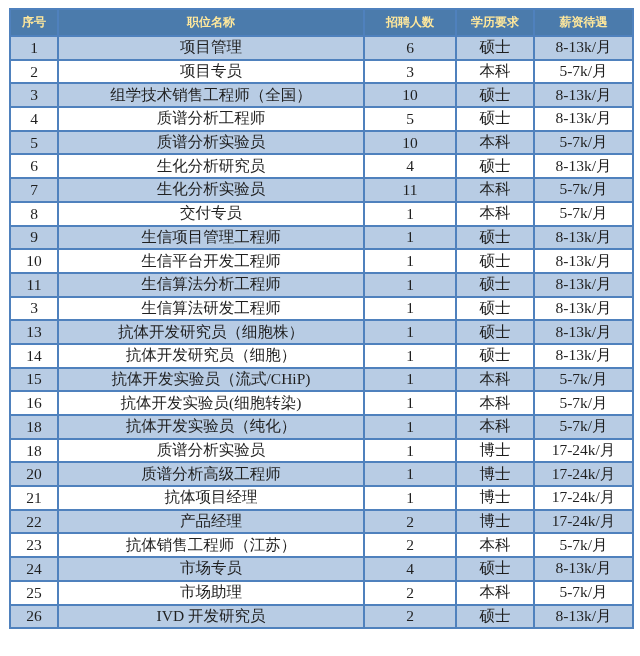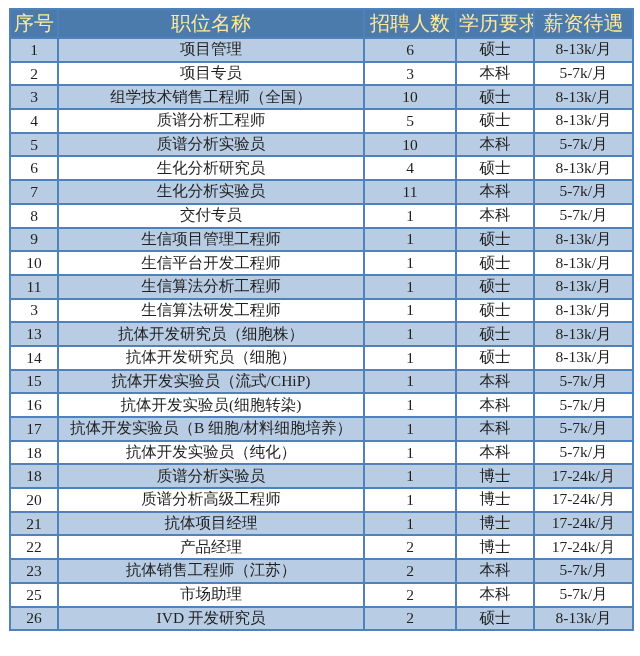--- a/index.html
+++ b/index.html
@@ -30,22 +30,22 @@
     border: 2px solid var(--border-color, #4f81bd);
     text-align: center;
     vertical-align: middle;
     padding: 0 2px;
     overflow: hidden;
     white-space: nowrap;
   }
   table.job-table th {
     background: var(--header-bg, #4b7bac);
     color: var(--header-text, #ffe89c);
-    font-weight: normal;
-    font-size: 20px;
+    font-weight: bold;
+    font-size: 12px;
     height: 25px;
   }
   table.job-table td {
     color: var(--body-text, #1f1f1f);
     font-size: 15.5px;
     height: 21.7px;
   }
   table.job-table tbody tr:nth-child(odd) td {
     background: var(--row-alt-bg, #b8cce4);
   }
@@ -196,27 +196,20 @@
     </tr>
 
     <tr>
       <td>16</td>
       <td>抗体开发实验员(细胞转染)</td>
       <td>1</td>
       <td>本科</td>
       <td>5-7k/月</td>
     </tr>
 
-    <tr>
-      <td>17</td>
-      <td>抗体开发实验员（B 细胞/材料细胞培养）</td>
-      <td>1</td>
-      <td>本科</td>
-      <td>5-7k/月</td>
-    </tr>
 
     <tr>
       <td>18</td>
       <td>抗体开发实验员（纯化）</td>
       <td>1</td>
       <td>本科</td>
       <td>5-7k/月</td>
     </tr>
 
     <tr>
@@ -252,20 +245,27 @@
     </tr>
 
     <tr>
       <td>23</td>
       <td>抗体销售工程师（江苏）</td>
       <td>2</td>
       <td>本科</td>
       <td>5-7k/月</td>
     </tr>
 
+    <tr>
+      <td>24</td>
+      <td>市场专员</td>
+      <td>4</td>
+      <td>硕士</td>
+      <td>8-13k/月</td>
+    </tr>
 
     <tr>
       <td>25</td>
       <td>市场助理</td>
       <td>2</td>
       <td>本科</td>
       <td>5-7k/月</td>
     </tr>
 
     <tr>

